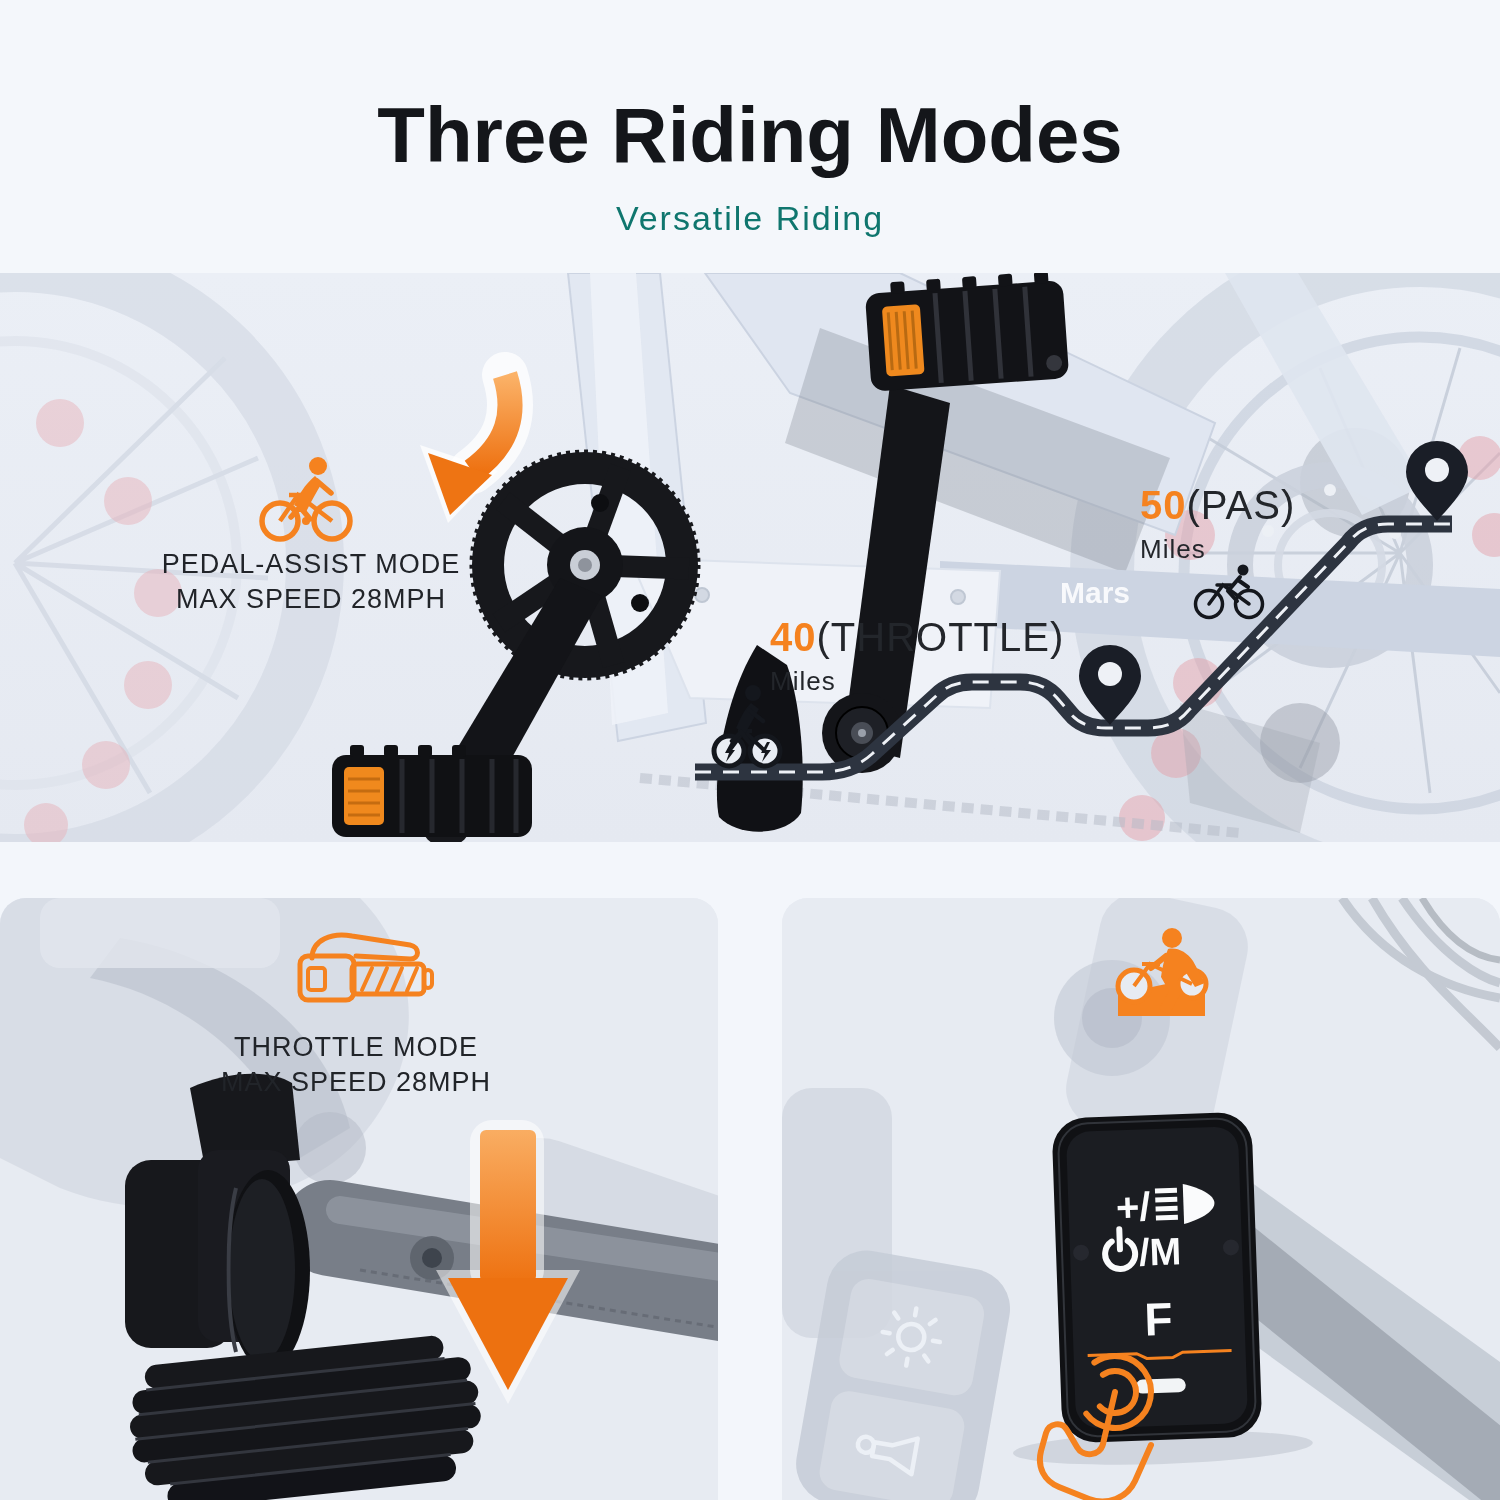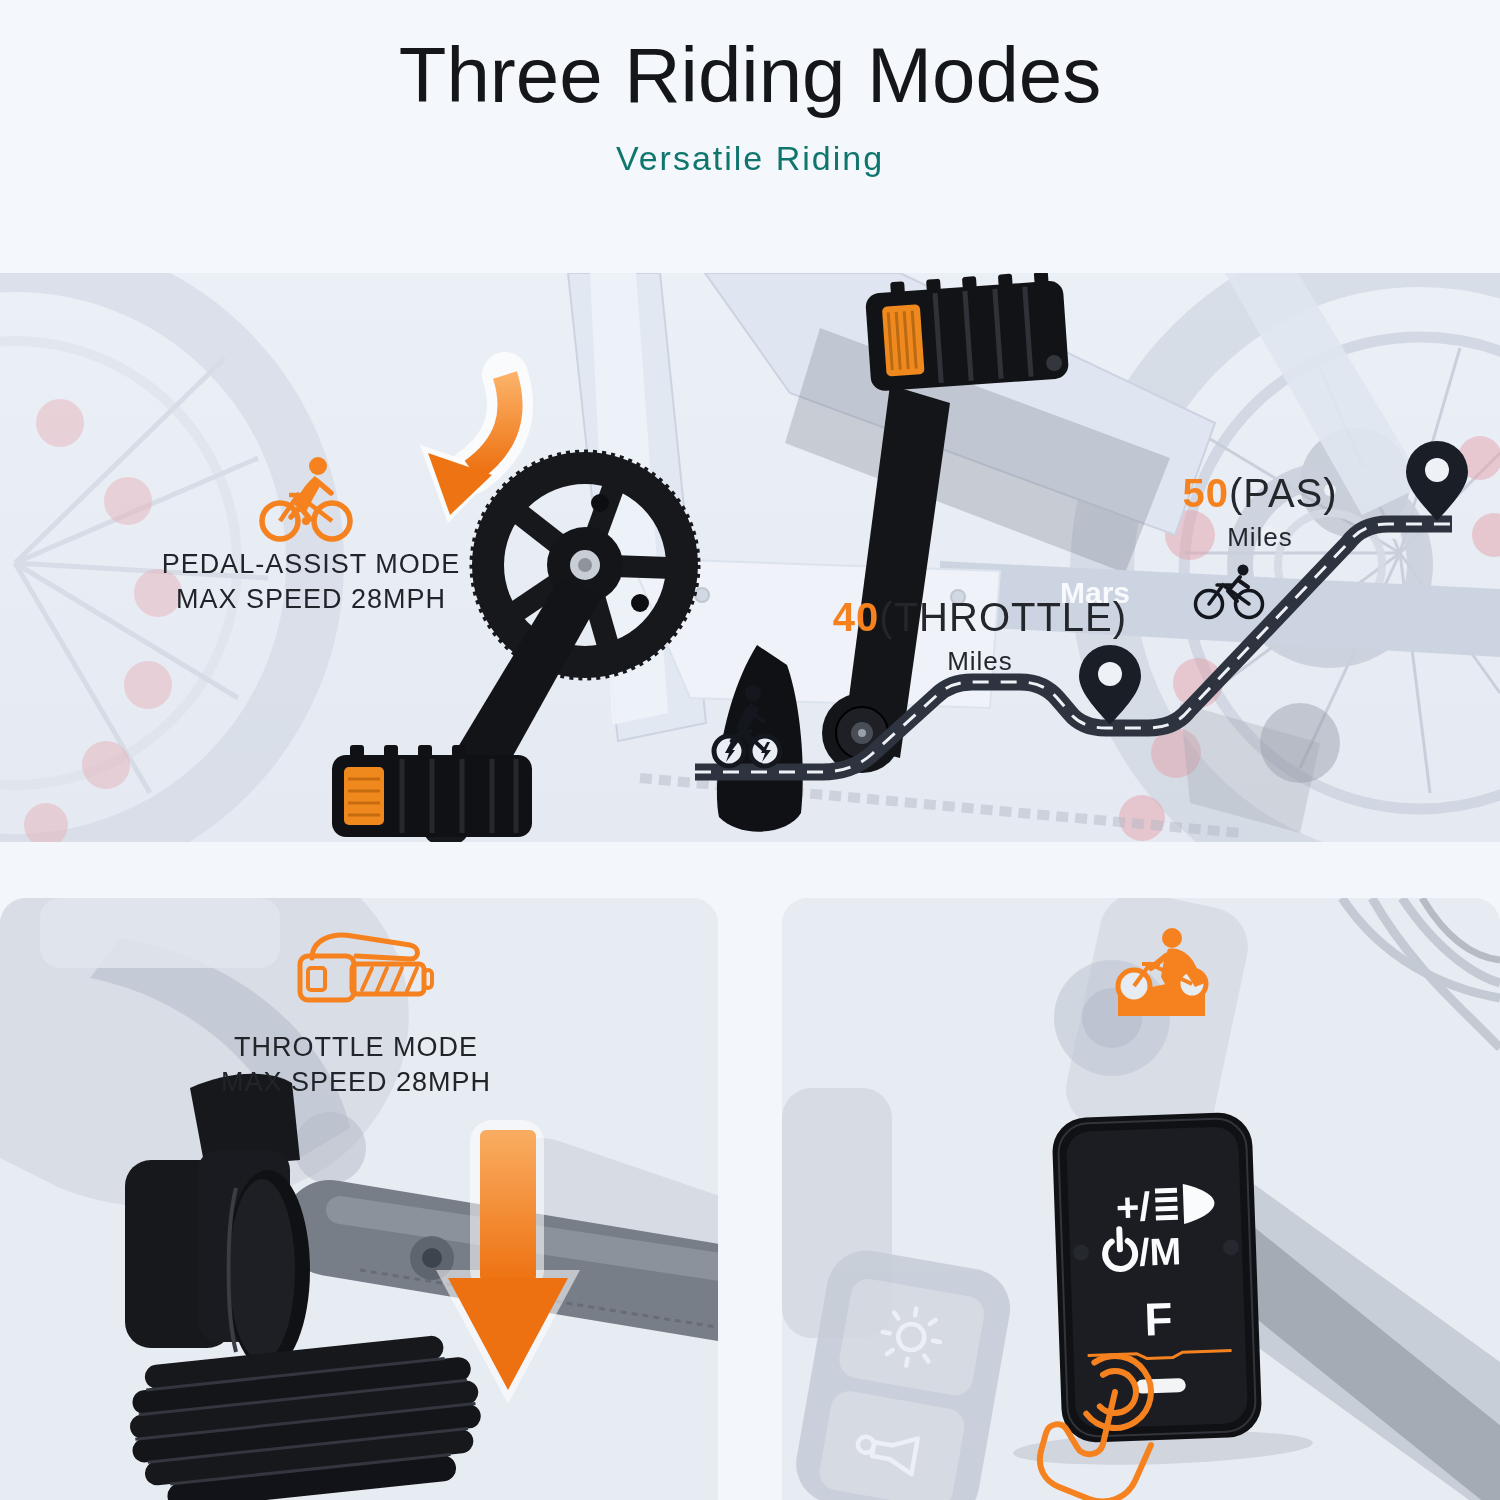--- a/index.html
+++ b/index.html
@@ -2,33 +2,33 @@
 <html><head>
 <meta charset="utf-8">
 <style>
   html,body{margin:0;padding:0;}
   body{
     width:1500px;height:1500px;position:relative;overflow:hidden;
     background:#f3f6fb;
     font-family:"Liberation Sans", sans-serif;
   }
   .header{position:absolute;top:0;left:0;width:1500px;height:273px;text-align:center;background:#f4f7fb;}
-  .title{padding-top:30px;font-size:78px;font-weight:normal;letter-spacing:0px;color:#14161a;}
+  .title{padding-top:90px;font-size:78px;font-weight:bold;letter-spacing:0px;color:#14161a;}
   .subtitle{margin-top:18px;font-size:34px;font-weight:normal;letter-spacing:2px;color:#0f766e;}
 
   .main-photo{position:absolute;top:273px;left:0;width:1500px;height:569px;}
   .main-photo svg, .panel svg{display:block;position:absolute;top:0;left:0;}
 
   .caption{position:absolute;text-align:center;color:#212429;font-size:27px;line-height:35px;letter-spacing:1px;font-weight:normal;}
   .cap-pedal{left:116px;top:274px;width:390px;}
-  .range-label{position:absolute;text-align:center;color:#23262b;}
+  .range-label{position:absolute;text-align:left;color:#23262b;margin-top:12px;}
   .range-num{color:#f5821f;font-weight:bold;}
   .range-main{font-size:40px;font-weight:normal;letter-spacing:1px;}
   .range-unit{font-size:26px;margin-top:6px;letter-spacing:1px;}
-  .lbl-throttle-range{left:770px;top:322px;width:420px;}
+  .lbl-throttle-range{left:770px;top:330px;width:420px;}
   .lbl-pas-range{left:1140px;top:198px;width:240px;}
 
   .panel{position:absolute;top:898px;width:718px;height:602px;border-radius:26px 26px 0 0;overflow:hidden;background:#e7ebf2;}
   .panel-left{left:0;}
   .panel-right{left:782px;}
   .cap-throttle{left:56px;top:132px;width:600px;}
   .cap-walking{left:80px;top:128px;width:600px;}
 </style>
 </head>
 <body>

